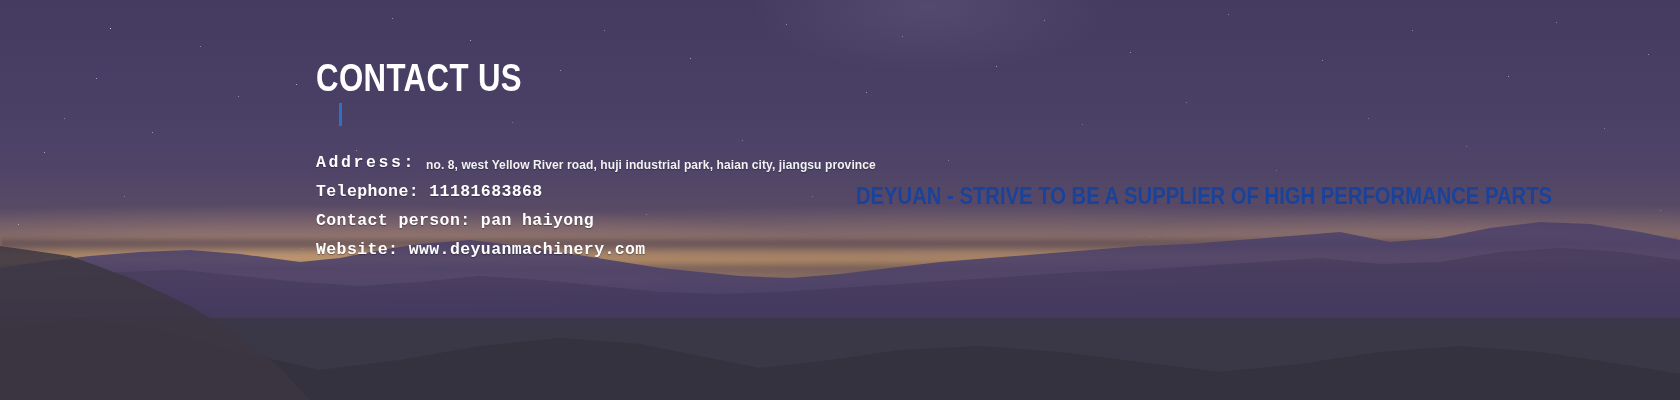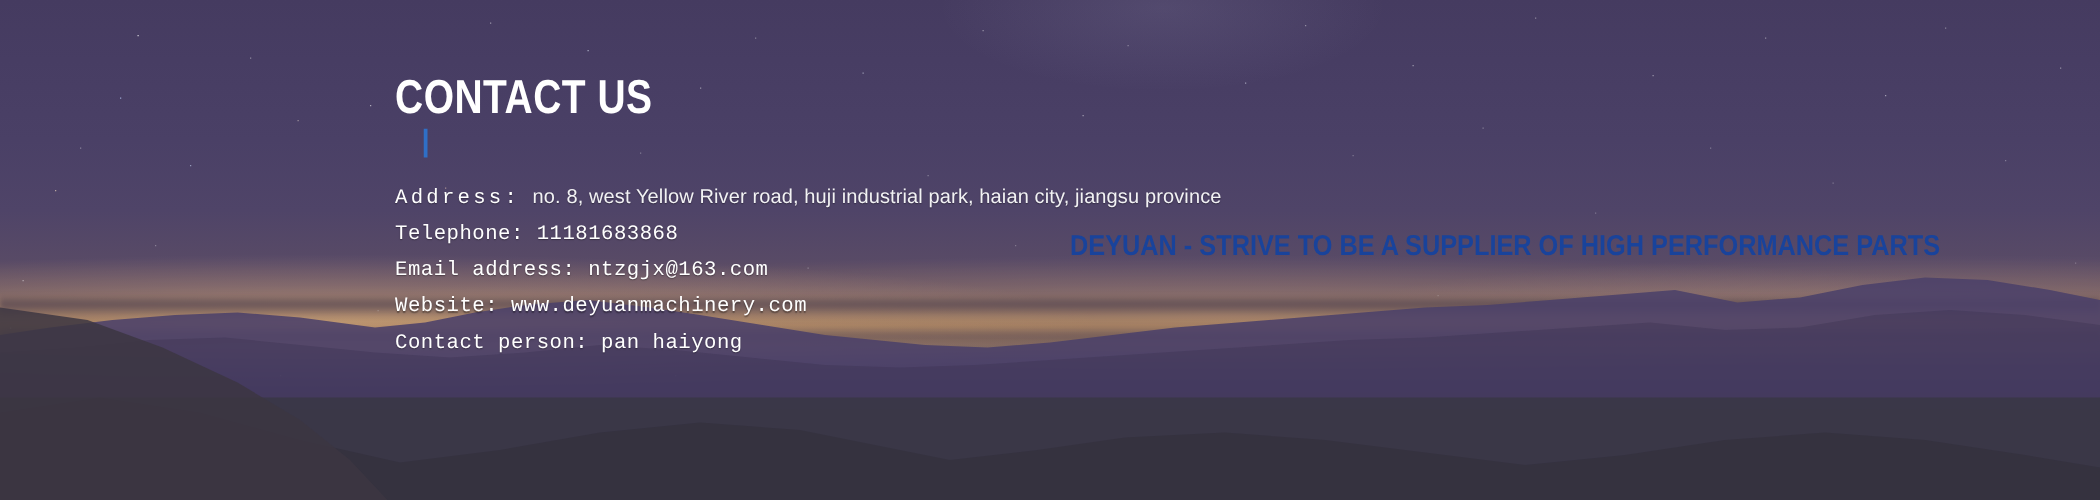--- a/index.html
+++ b/index.html
@@ -175,41 +175,42 @@
 
   .details {
     position: absolute;
     left: 316px;
     top: 143px;
     width: 700px;
   }
 
   .detail-row {
     display: flex;
-    align-items: center;
+    align-items: flex-end;
     height: 29px;
     white-space: nowrap;
+    font-weight: bold;
   }
 
   .detail-text {
     color: #ffffff;
     font-family: "Liberation Mono", "DejaVu Sans Mono", monospace;
     font-size: 16.5px;
     letter-spacing: 0.4px;
     text-shadow: 0 1px 1px rgba(0,0,0,0.35);
   }
 
   .detail-text.spaced {
     letter-spacing: 2.6px;
   }
 
   .detail-sub {
     color: #f2f2f4;
     font-family: "Liberation Sans", sans-serif;
-    font-size: 16px;
+    font-size: 12px;
     letter-spacing: 0.1px;
     margin-left: 10px;
     text-shadow: 0 1px 1px rgba(0,0,0,0.35);
   }
 
   .tagline {
     position: absolute;
     left: 856px;
     top: 183px;
     color: #19439b;
@@ -268,30 +269,27 @@
       <div class="detail-row">
         <span class="detail-text spaced">Address:</span>
         <span class="detail-sub">no. 8, west Yellow River road, huji industrial park, haian city, jiangsu province</span>
       </div>
 
       <div class="detail-row">
         <span class="detail-text">Telephone: 11181683868</span>
       </div>
 
 
-      <div class="detail-row">
-        <span class="detail-text">Email address: ntzgjx@163.com</span>
+
+      <div class="detail-row">
+        <span class="detail-text">Contact person: pan haiyong</span>
       </div>
 
       <div class="detail-row">
         <span class="detail-text">Website: www.deyuanmachinery.com</span>
-      </div>
-
-      <div class="detail-row">
-        <span class="detail-text">Contact person: pan haiyong</span>
       </div>
 
     </div>
 
     <div class="tagline">DEYUAN - STRIVE TO BE A SUPPLIER OF HIGH PERFORMANCE PARTS</div>
 
   </div>
 </div>
 
 </body></html>

